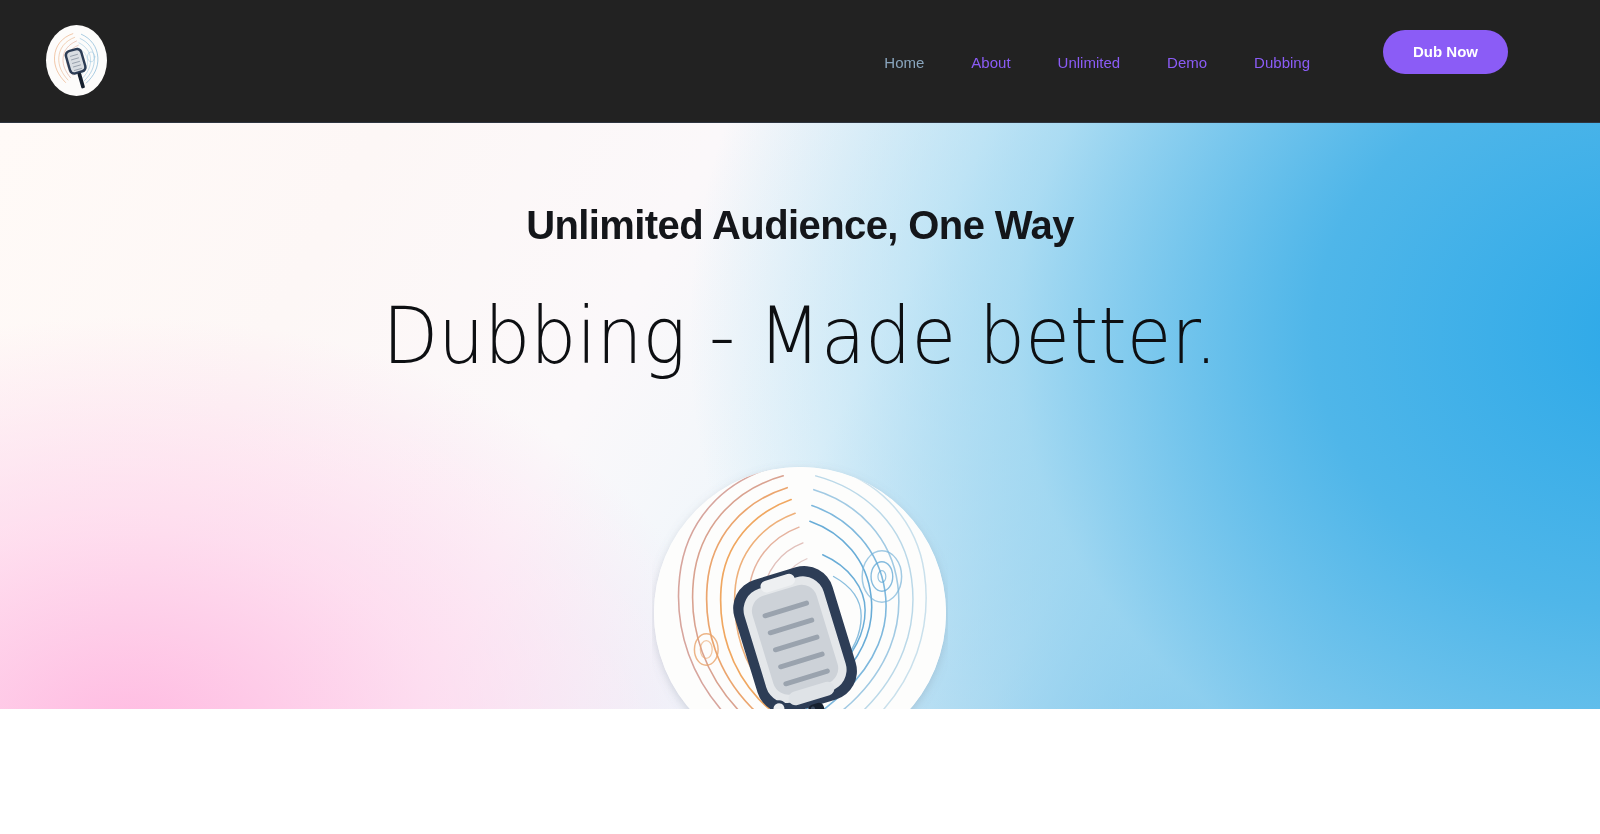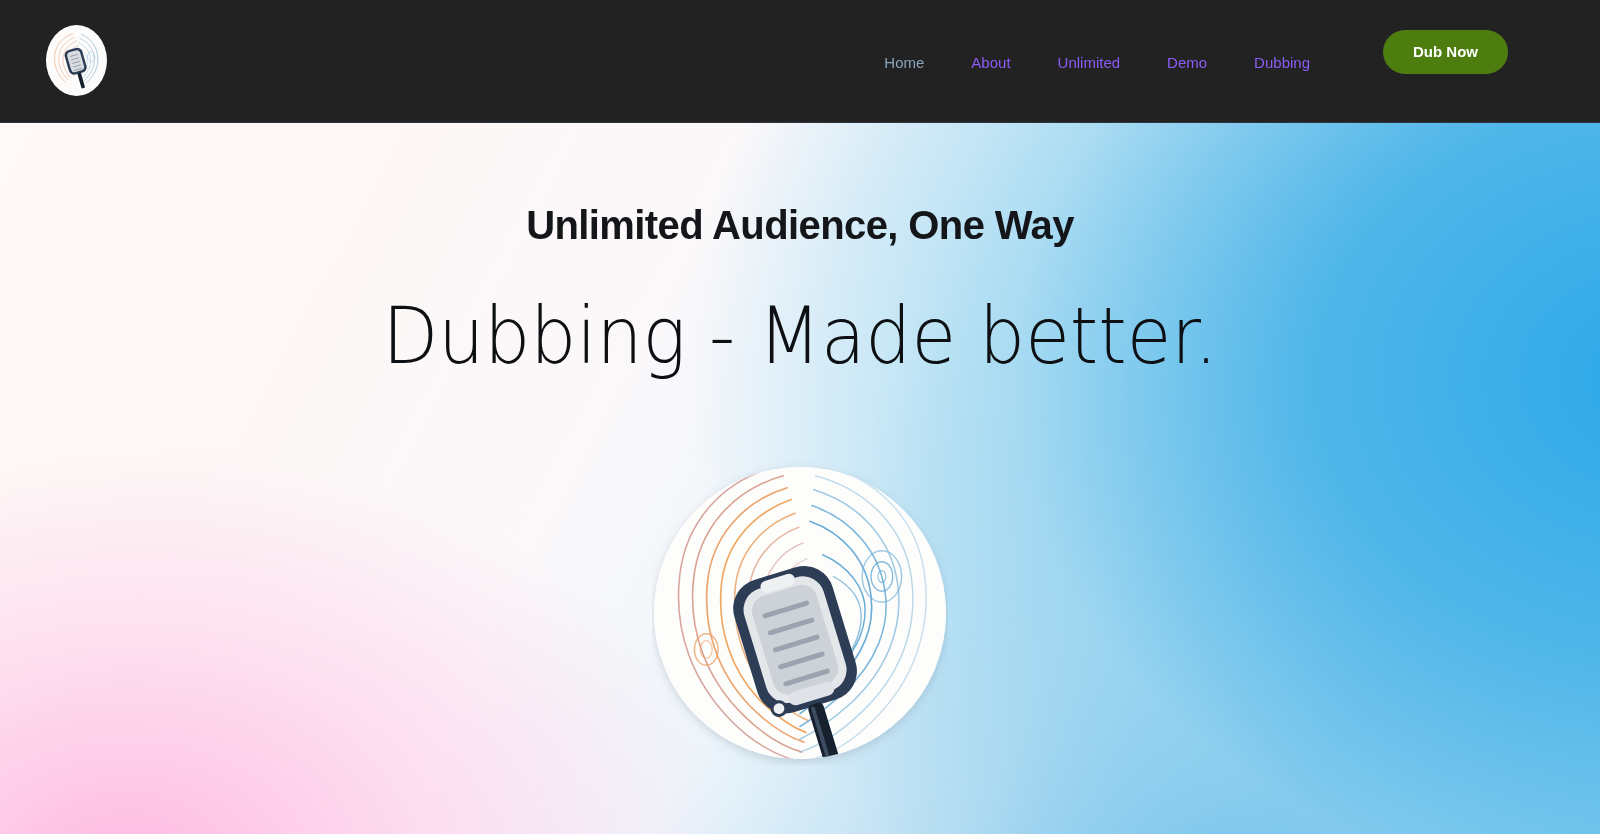--- a/index.html
+++ b/index.html
@@ -70,42 +70,42 @@
     text-decoration: none;
     padding: 0 16px;
     line-height: 22px;
     white-space: nowrap;
     cursor: pointer;
   }
   .nav-link.is-active { color: #89a5bd; }
 
   .cta-button {
     margin-left: 42px;
-    background: #4d7c0f;
+    background: #8b5cf6;
     color: #ffffff;
     font-size: 15px;
     font-weight: 700;
     border: none;
     border-radius: 30px;
     padding: 0 30px;
     height: 44px;
     line-height: 44px;
     cursor: pointer;
     white-space: nowrap;
     position: relative;
     top: -11px;
     font-family: "Liberation Sans", sans-serif;
   }
 
   
   .hero {
     position: absolute;
     top: 123px; left: 0;
     width: 1600px;
-    height: 711px;
+    height: 586px;
     overflow: hidden;
   }
   .hero-bg {
     position: absolute;
     inset: 0;
     background:
       radial-gradient(ellipse 900px 620px at 8% 105%, rgba(255,183,224,0.95) 0%, rgba(255,200,232,0.55) 34%, rgba(255,255,255,0) 68%),
       radial-gradient(ellipse 1250px 1000px at 104% 36%, #2ba8e8 0%, #4fb6e9 28%, rgba(150,212,240,0.72) 52%, rgba(255,255,255,0) 78%),
       linear-gradient(118deg, #fffaf7 0%, #fdf7f6 20%, #fbf8fa 38%, #eef6fb 52%, #b5dcf2 68%, #56b2e7 84%, #33abe7 100%);
   }

